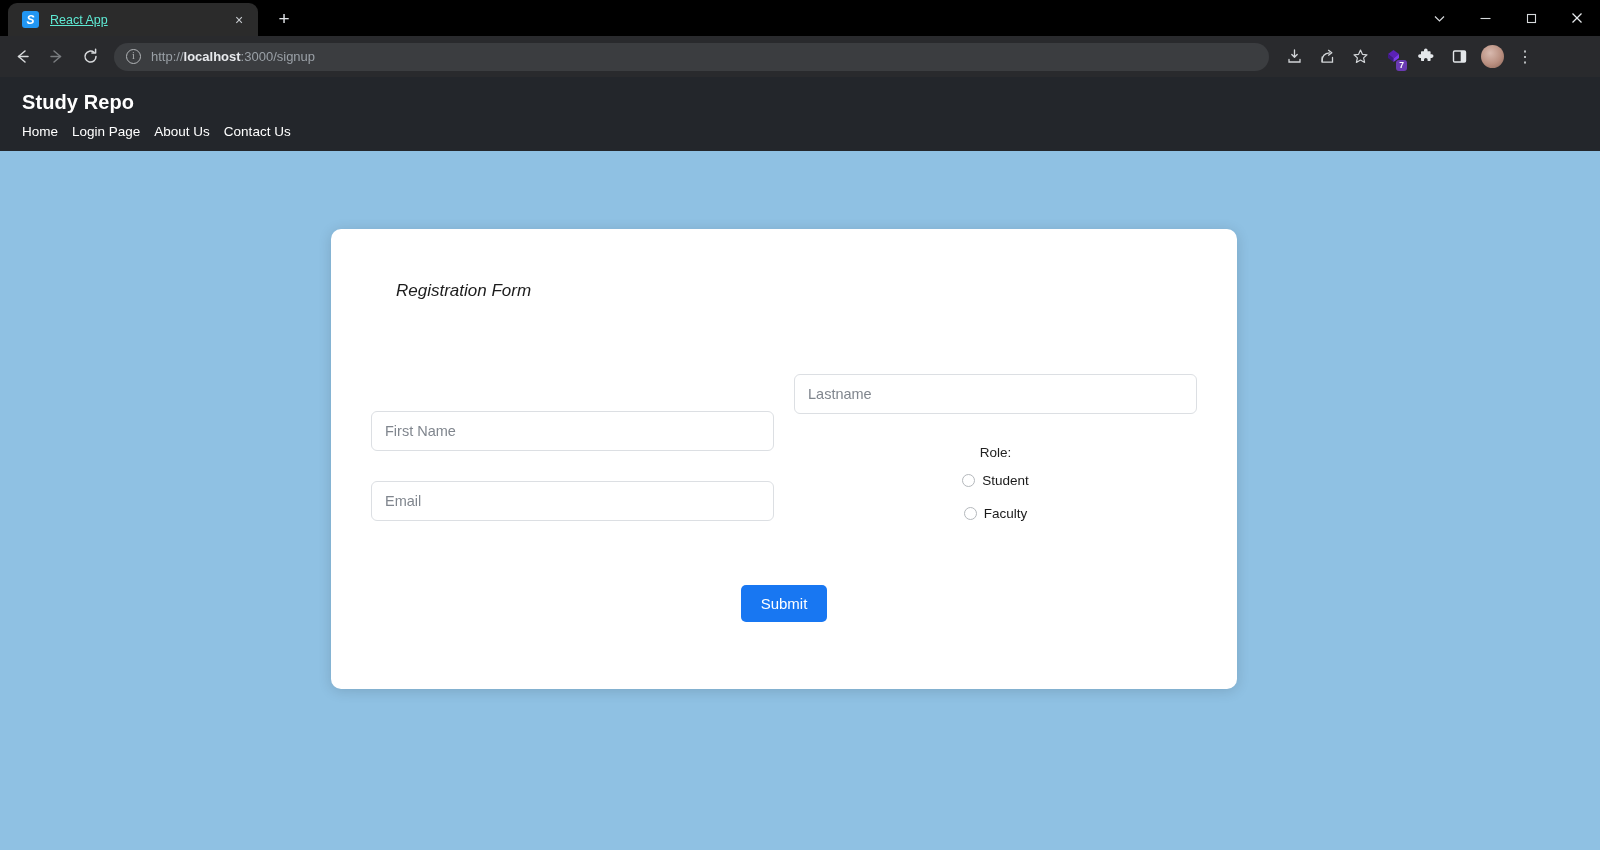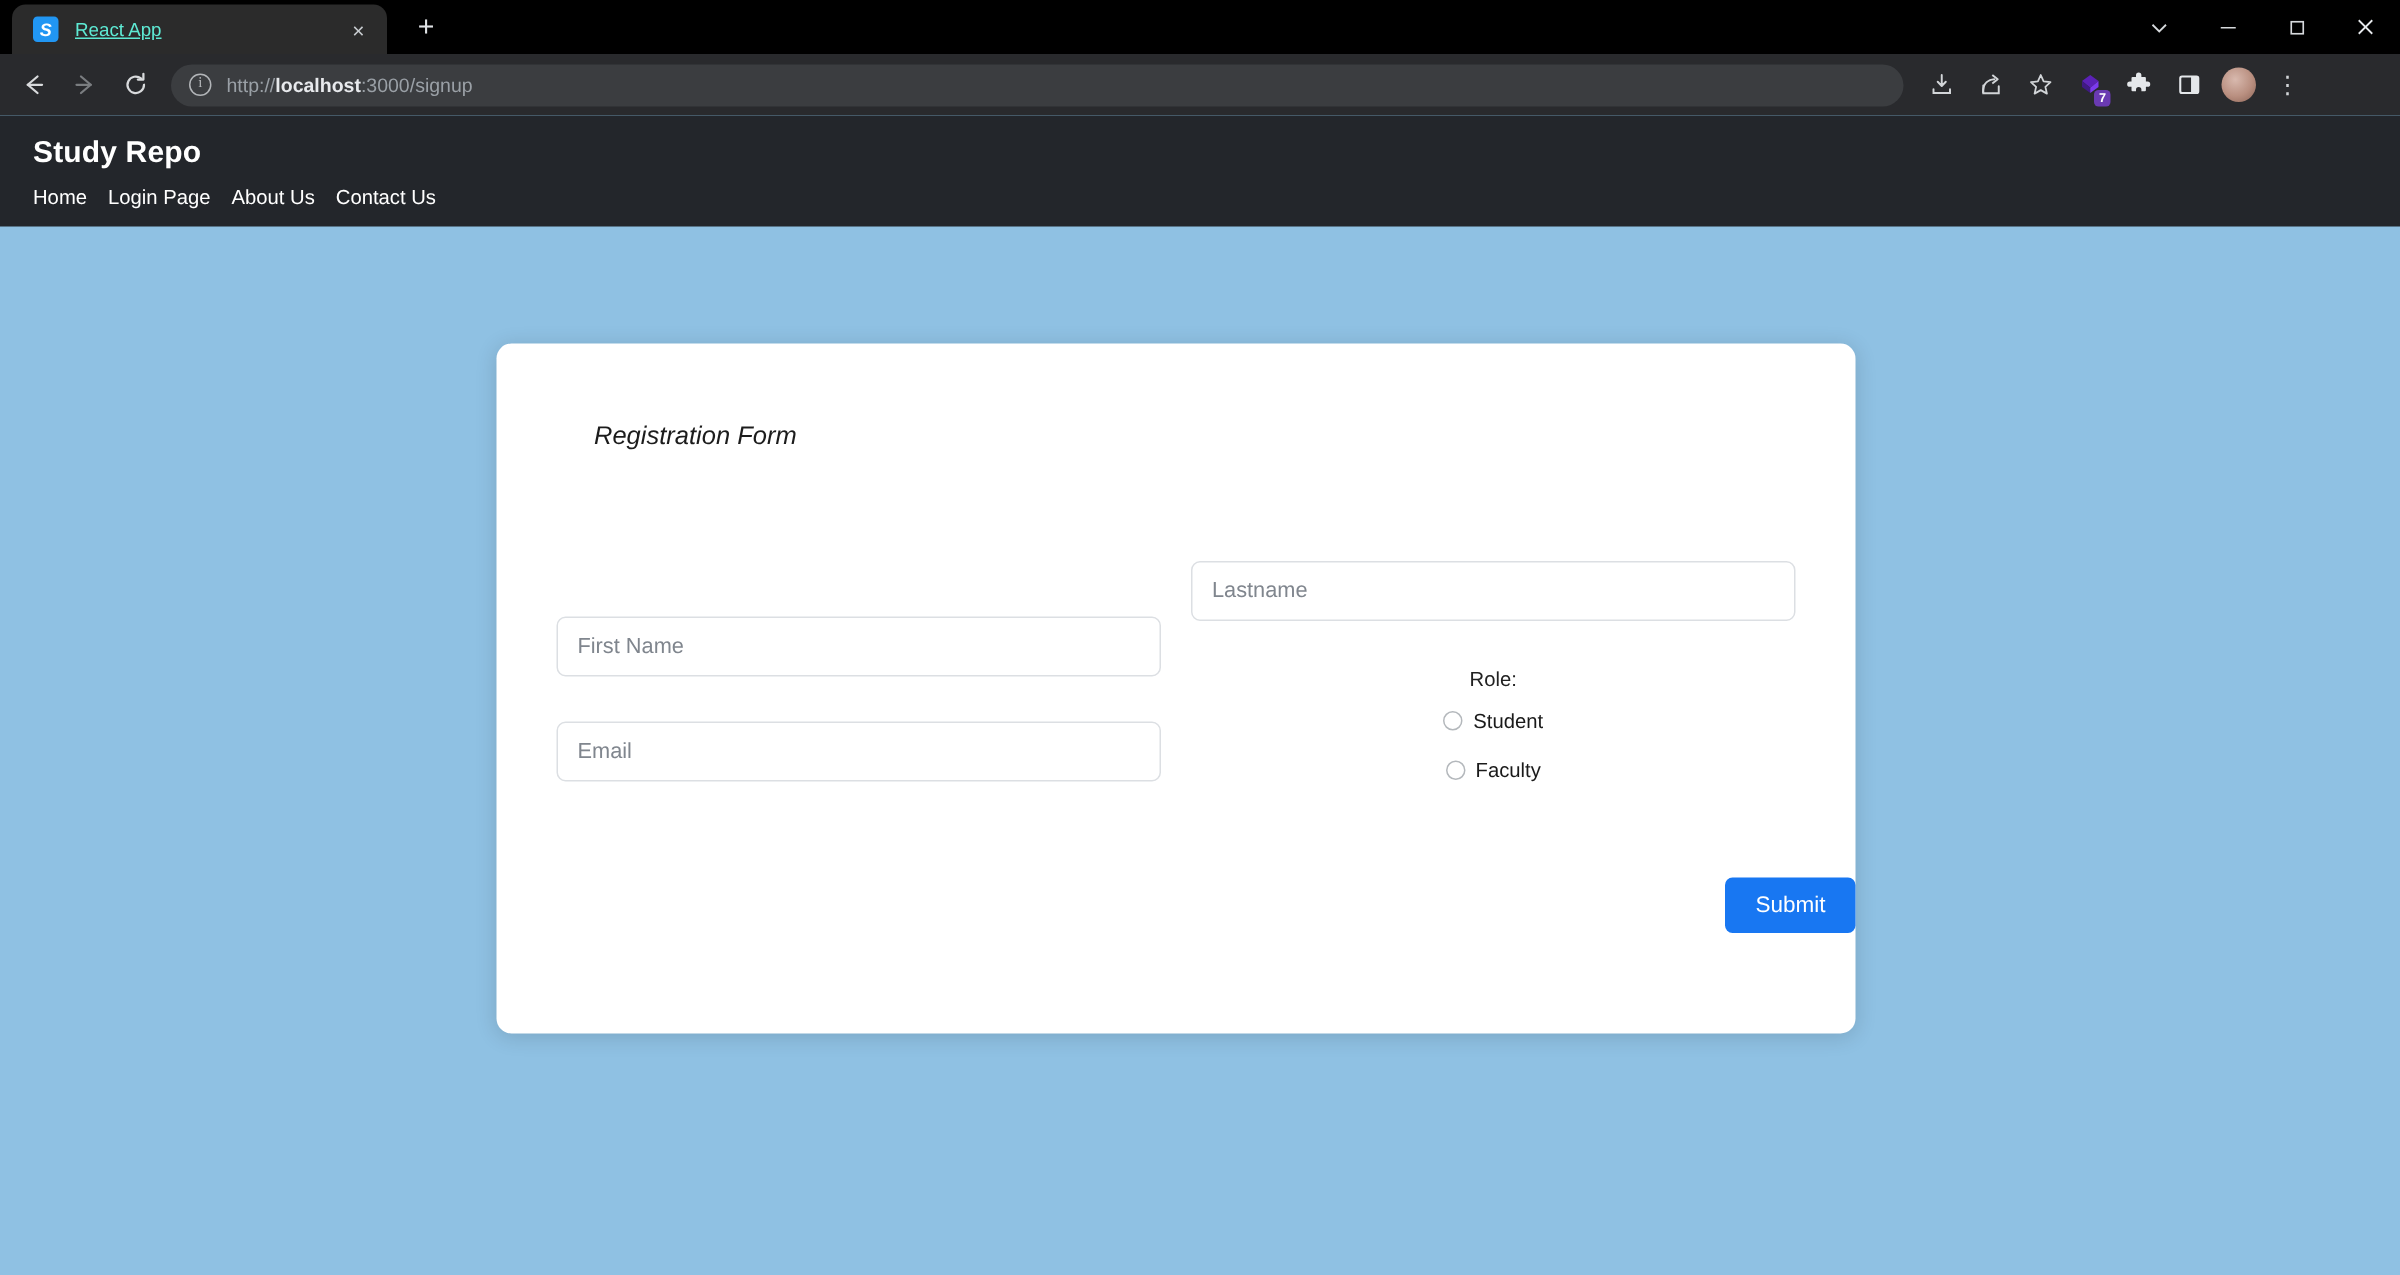--- a/index.html
+++ b/index.html
@@ -257,21 +257,21 @@
     width: 13px; height: 13px;
     border: 1px solid #b4b8bc;
     border-radius: 50%;
     background: #fff;
     flex: 0 0 13px;
   }
   .radio-label { font-size: 13.5px; color: #1a1a1a; }
 
   .submit-row {
     display: flex;
-    justify-content: flex-end;
+    justify-content: center;
     margin-top: 64px;
   }
   .submit-btn {
     background: #1877f2;
     color: #ffffff;
     border: none;
     border-radius: 5px;
     font-size: 15px;
     padding: 10px 20px;
     font-family: "Liberation Sans", sans-serif;

